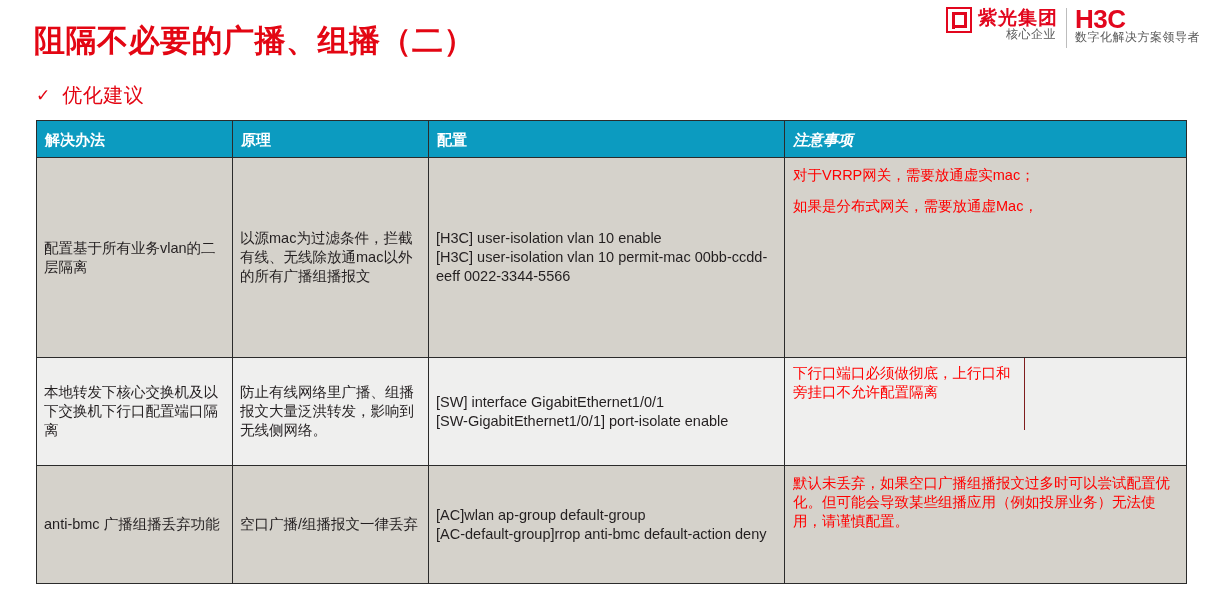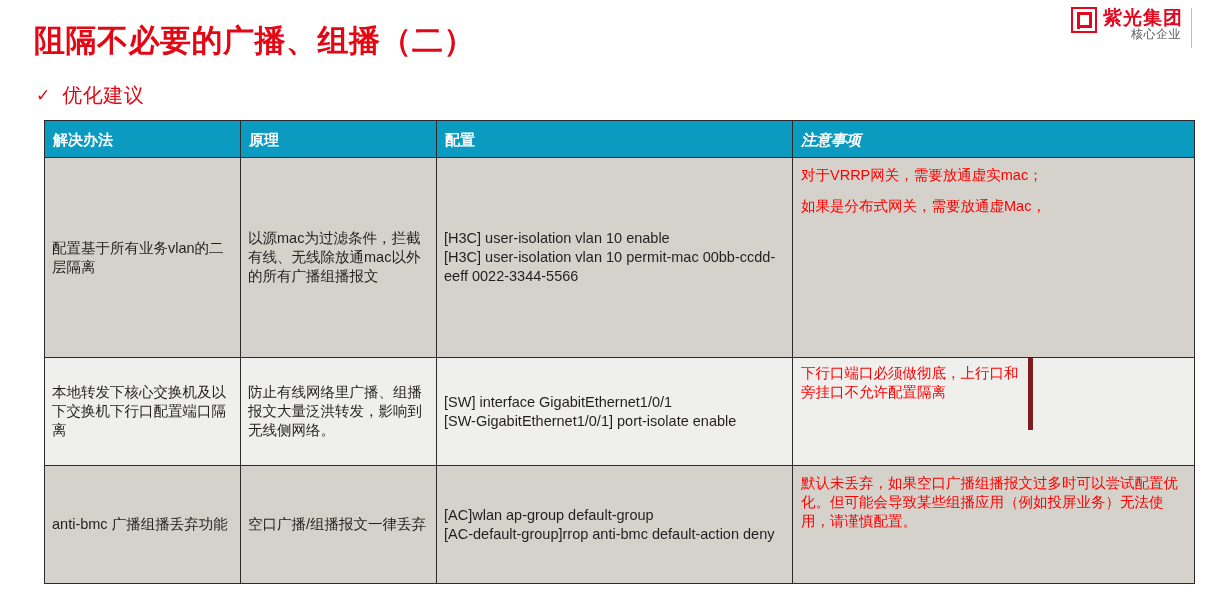--- a/index.html
+++ b/index.html
@@ -117,21 +117,21 @@
     color: #e30613;
     font-size: 20px;
     line-height: 19px;
     font-weight: normal;
     letter-spacing: 0.5px;
   }
 
   
   .main-table {
     position: absolute;
-    left: 44px;
+    left: 36px;
     top: 120px;
     width: 1150px;
     border-collapse: collapse;
     table-layout: fixed;
     border: 1px solid #2b2b2b;
   }
   .main-table th, .main-table td {
     border: 1px solid #2b2b2b;
     vertical-align: middle;
     padding: 4px 7px;
@@ -221,21 +221,21 @@
   .notes-split {
     display: flex;
     width: 100%;
     height: 100%;
     min-height: 72px;
   }
   .notes-split .left {
     flex: 0 0 240px;
     padding: 6px 8px;
     box-sizing: border-box;
-    border-right: 5px solid #7f1d1d;
+    border-right: 1px solid #7f1d1d;
   }
   .notes-split .right {
     flex: 1 1 auto;
     padding: 6px 8px;
     box-sizing: border-box;
   }
   .pre-cell {
     white-space: pre-line;
     font-size: 14.5px;
     line-height: 19px;
@@ -247,20 +247,24 @@
 </head>
 <body>
 
 <div class="logo-block">
   <div class="logo-mark"></div>
   <div class="logo-left">
     <div class="logo-cn">紫光集团</div>
     <div class="logo-sub">核心企业</div>
   </div>
   <div class="logo-sep"></div>
+  <div class="logo-right">
+    <div class="logo-h3c">H3C</div>
+    <div class="logo-sub">数字化解决方案领导者</div>
+  </div>
 </div>
 
 <div class="page-title">阻隔不必要的广播、组播（二）</div>
 
 <div class="sub-heading">
   <span class="check-icon">✓</span>
   <span class="sub-heading-text">优化建议</span>
 </div>
 
 <table class="main-table">

